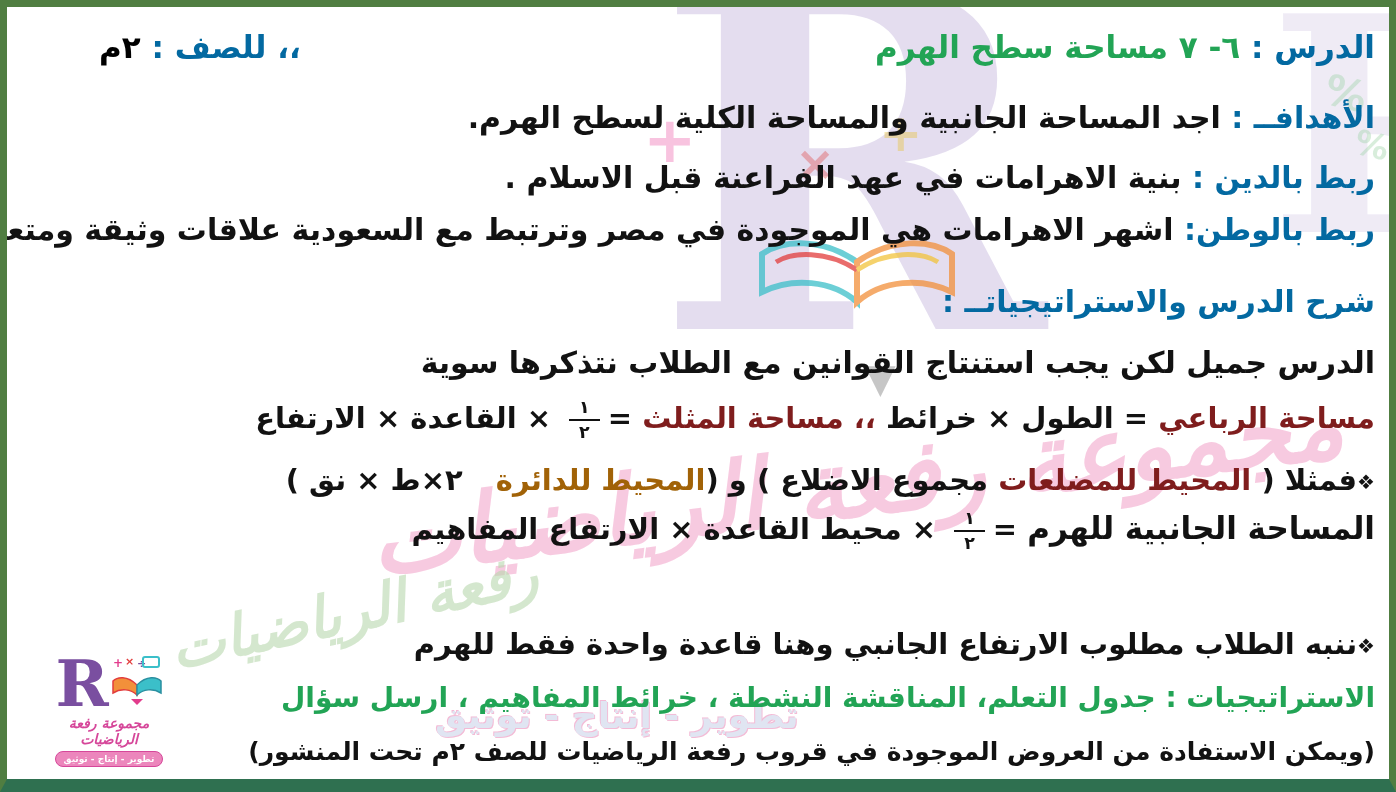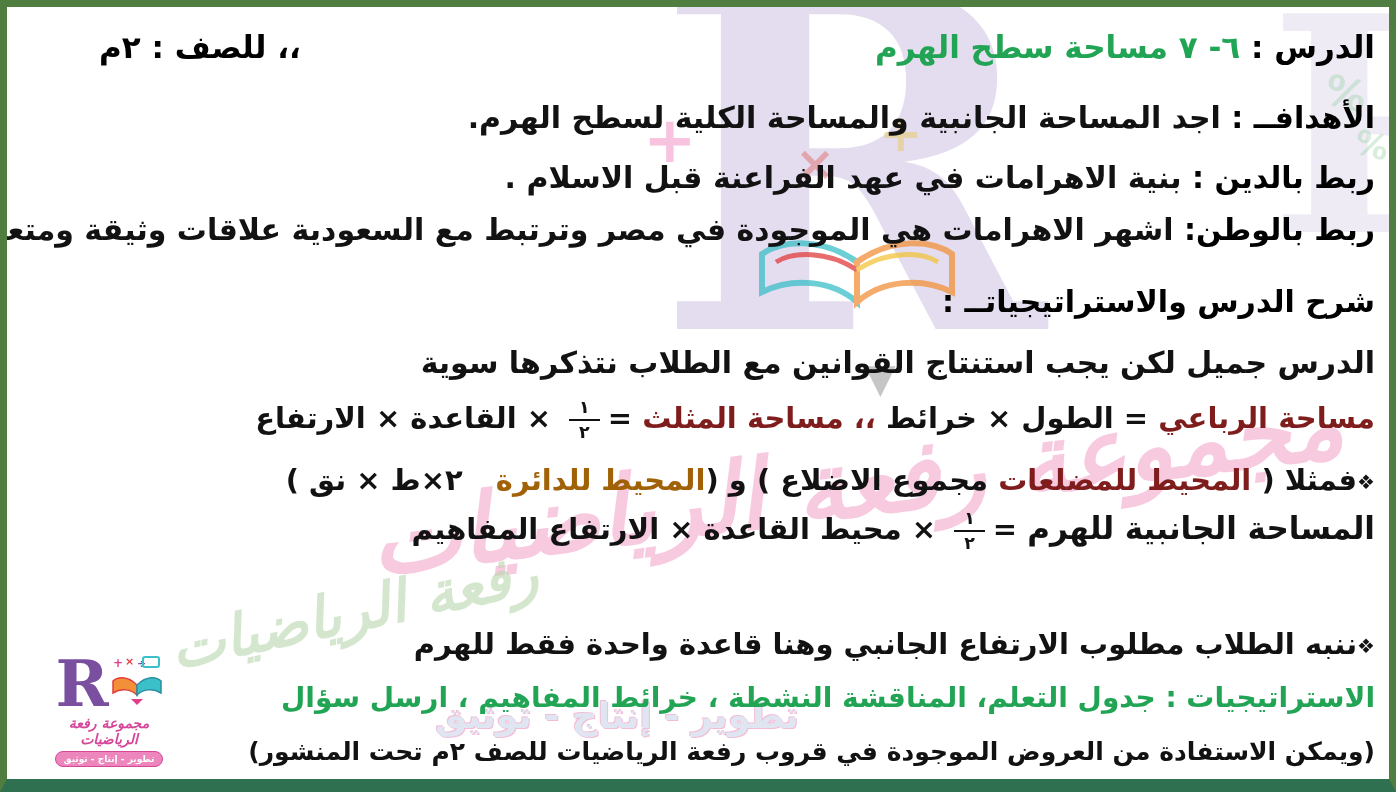--- a/index.html
+++ b/index.html
@@ -6,21 +6,21 @@
   body { font-family:"DejaVu Sans", sans-serif; background:#ffffff; }
   .page {
     position:relative; width:1396px; height:792px; box-sizing:border-box;
     background:#ffffff; overflow:hidden;
     border:7px solid #507e41; border-bottom:13px solid #2f7050;
   }
   .line {
     position:absolute; right:14px; direction:rtl; white-space:nowrap;
     font-weight:bold; color:#121212; z-index:3; line-height:1.25;
   }
-  .red    { color:#000000; }
+  .red    { color:#0369a1; }
   .green  { color:#22a455; }
   .blue   { color:#7f1d1d; }
   .orange { color:#a16207;margin-left:23px; }
   .header-line {
     position:absolute; top:22px; left:14px; right:14px; display:flex;
     direction:rtl; justify-content:space-between; font-weight:bold;
     font-size:31px; z-index:3;
   }
   .class-part { margin-left:78px; }
   .sz30 { font-size:30px; }

